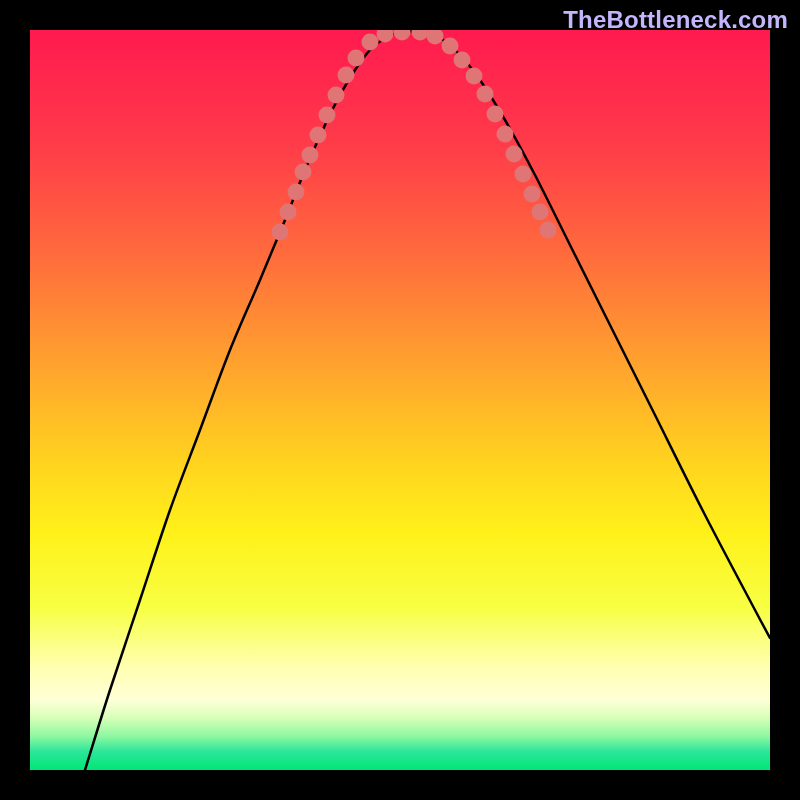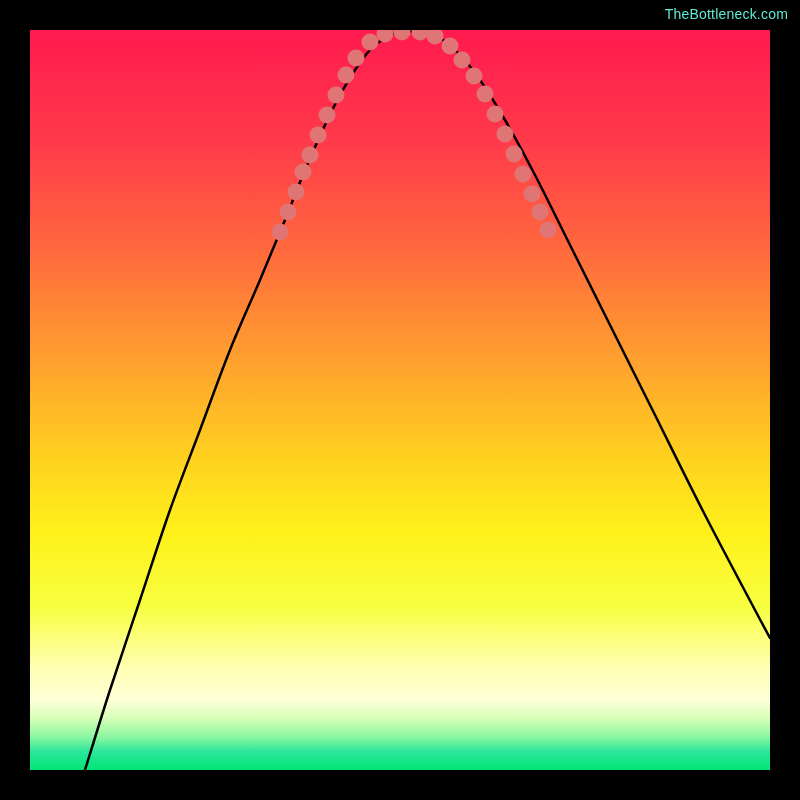--- a/index.html
+++ b/index.html
@@ -38,23 +38,23 @@
     position: absolute;
     left: 0;
     top: 0;
     width: 740px;
     height: 740px;
   }
   .watermark {
     position: absolute;
     top: 6px;
     right: 12px;
-    color: #5eead4;
-    font-size: 14px;
-    font-weight: 400;
+    color: #c4b5fd;
+    font-size: 24px;
+    font-weight: 700;
     letter-spacing: 0.2px;
     user-select: none;
   }
 </style>
 </head>
 <body>
 
 <div class="frame">
   <div class="watermark">TheBottleneck.com</div>
   <div class="plot">

